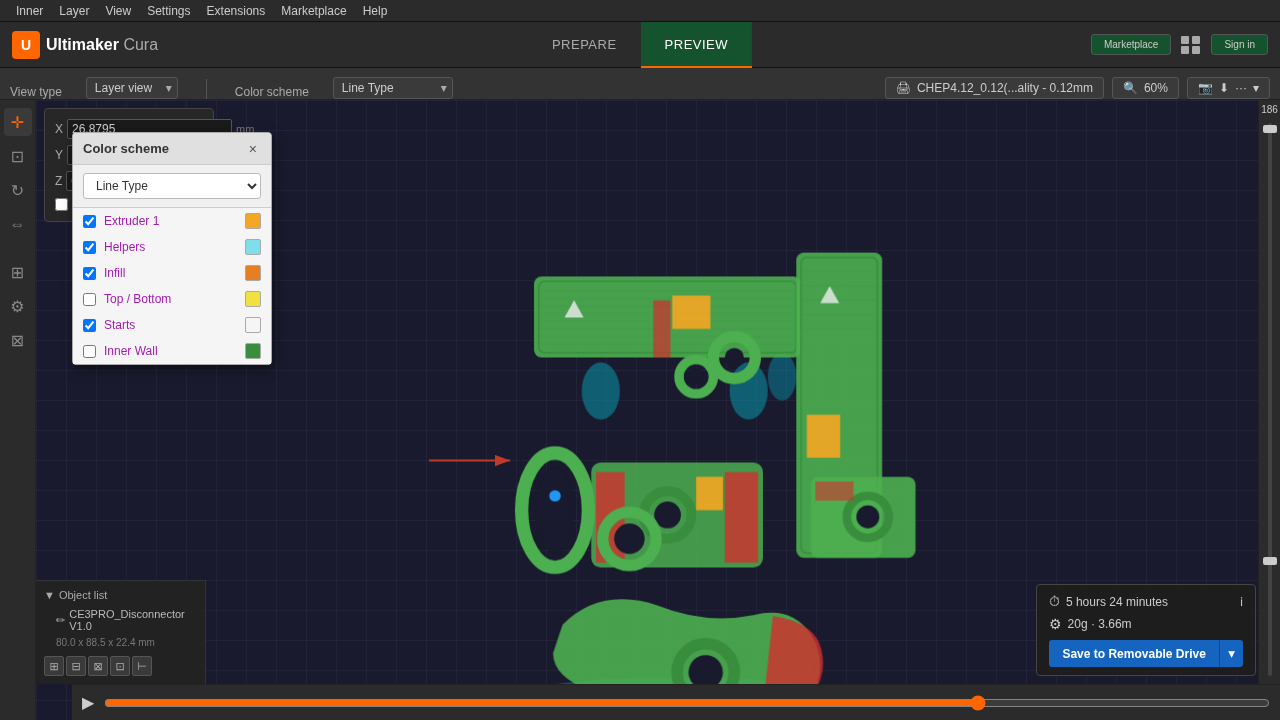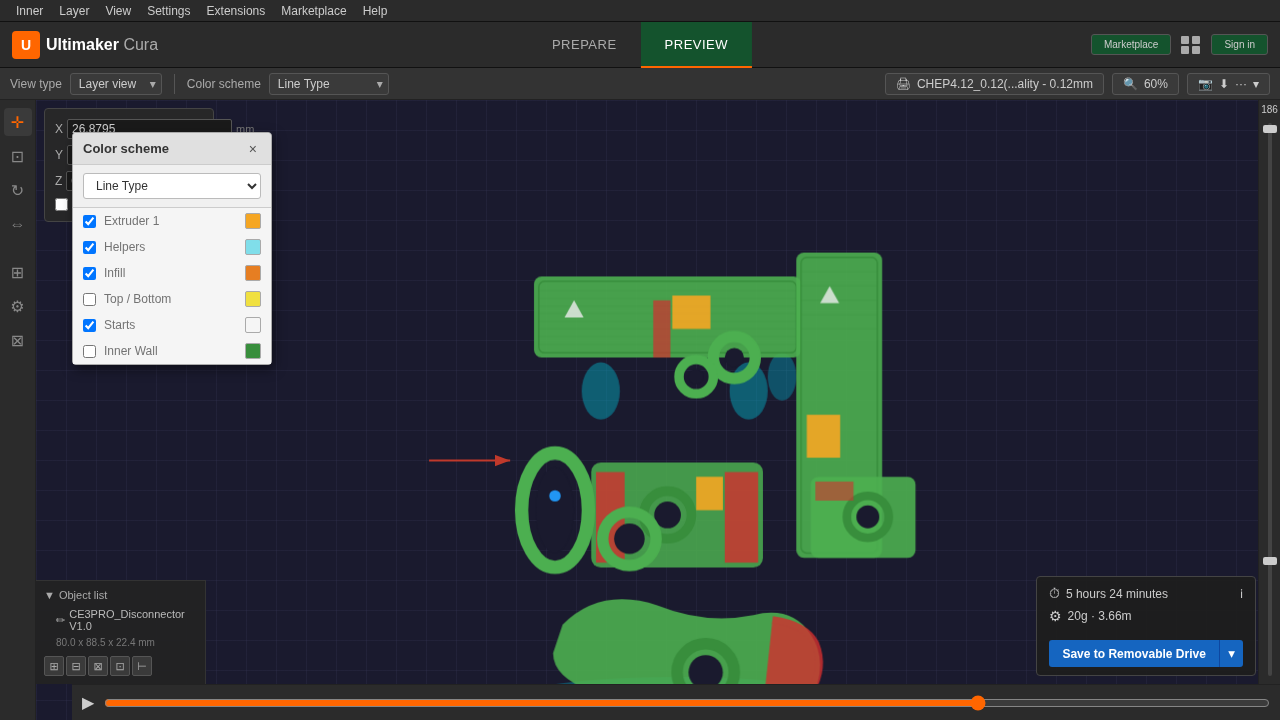--- a/index.html
+++ b/index.html
@@ -88,23 +88,23 @@
       border-radius: 3px;
       cursor: pointer;
       font-size: 10px;
     }
 
     
     #toolbar {
       background: #333;
       height: 32px;
       display: flex;
-      align-items: center;
+      align-items: flex-end;
       padding: 0 10px;
-      gap: 8px;
+      gap: 24px;
       border-bottom: 1px solid #222;
     }
     .toolbar-label { color: #aaa; font-size: 12px; }
     .toolbar-select {
       background: #3a3a3a;
       border: 1px solid #555;
       color: #ccc;
       padding: 3px 24px 3px 8px;
       border-radius: 3px;
       font-size: 12px;
@@ -269,21 +269,21 @@
       color: #333;
     }
     .scheme-item {
       display: flex;
       align-items: center;
       padding: 5px 10px;
       gap: 8px;
       background: #f5f5f5;
     }
     .scheme-item input[type=checkbox] { cursor: pointer; }
-    .scheme-item-label { flex: 1; font-size: 12px; color: #737373; }
+    .scheme-item-label { flex: 1; font-size: 12px; color: #a21caf; }
     .scheme-item-color {
       width: 16px; height: 16px;
       border-radius: 2px;
       border: 1px solid #aaa;
     }
 
     
     #bottom-bar {
       position: absolute;
       bottom: 0;
@@ -383,21 +383,21 @@
       background: #1565c0;
       border: none;
       border-left: 1px solid #0d47a1;
       border-radius: 0 3px 3px 0;
       color: white;
       padding: 6px 8px;
       cursor: pointer;
     }
     .save-btn-row {
       display: flex;
-      margin-top: 16px;
+      margin-top: 8px;
     }
 
     
     #model-svg {
       position: absolute;
       top: 0; left: 0;
       width: 100%; height: 100%;
       pointer-events: none;
     }
 

